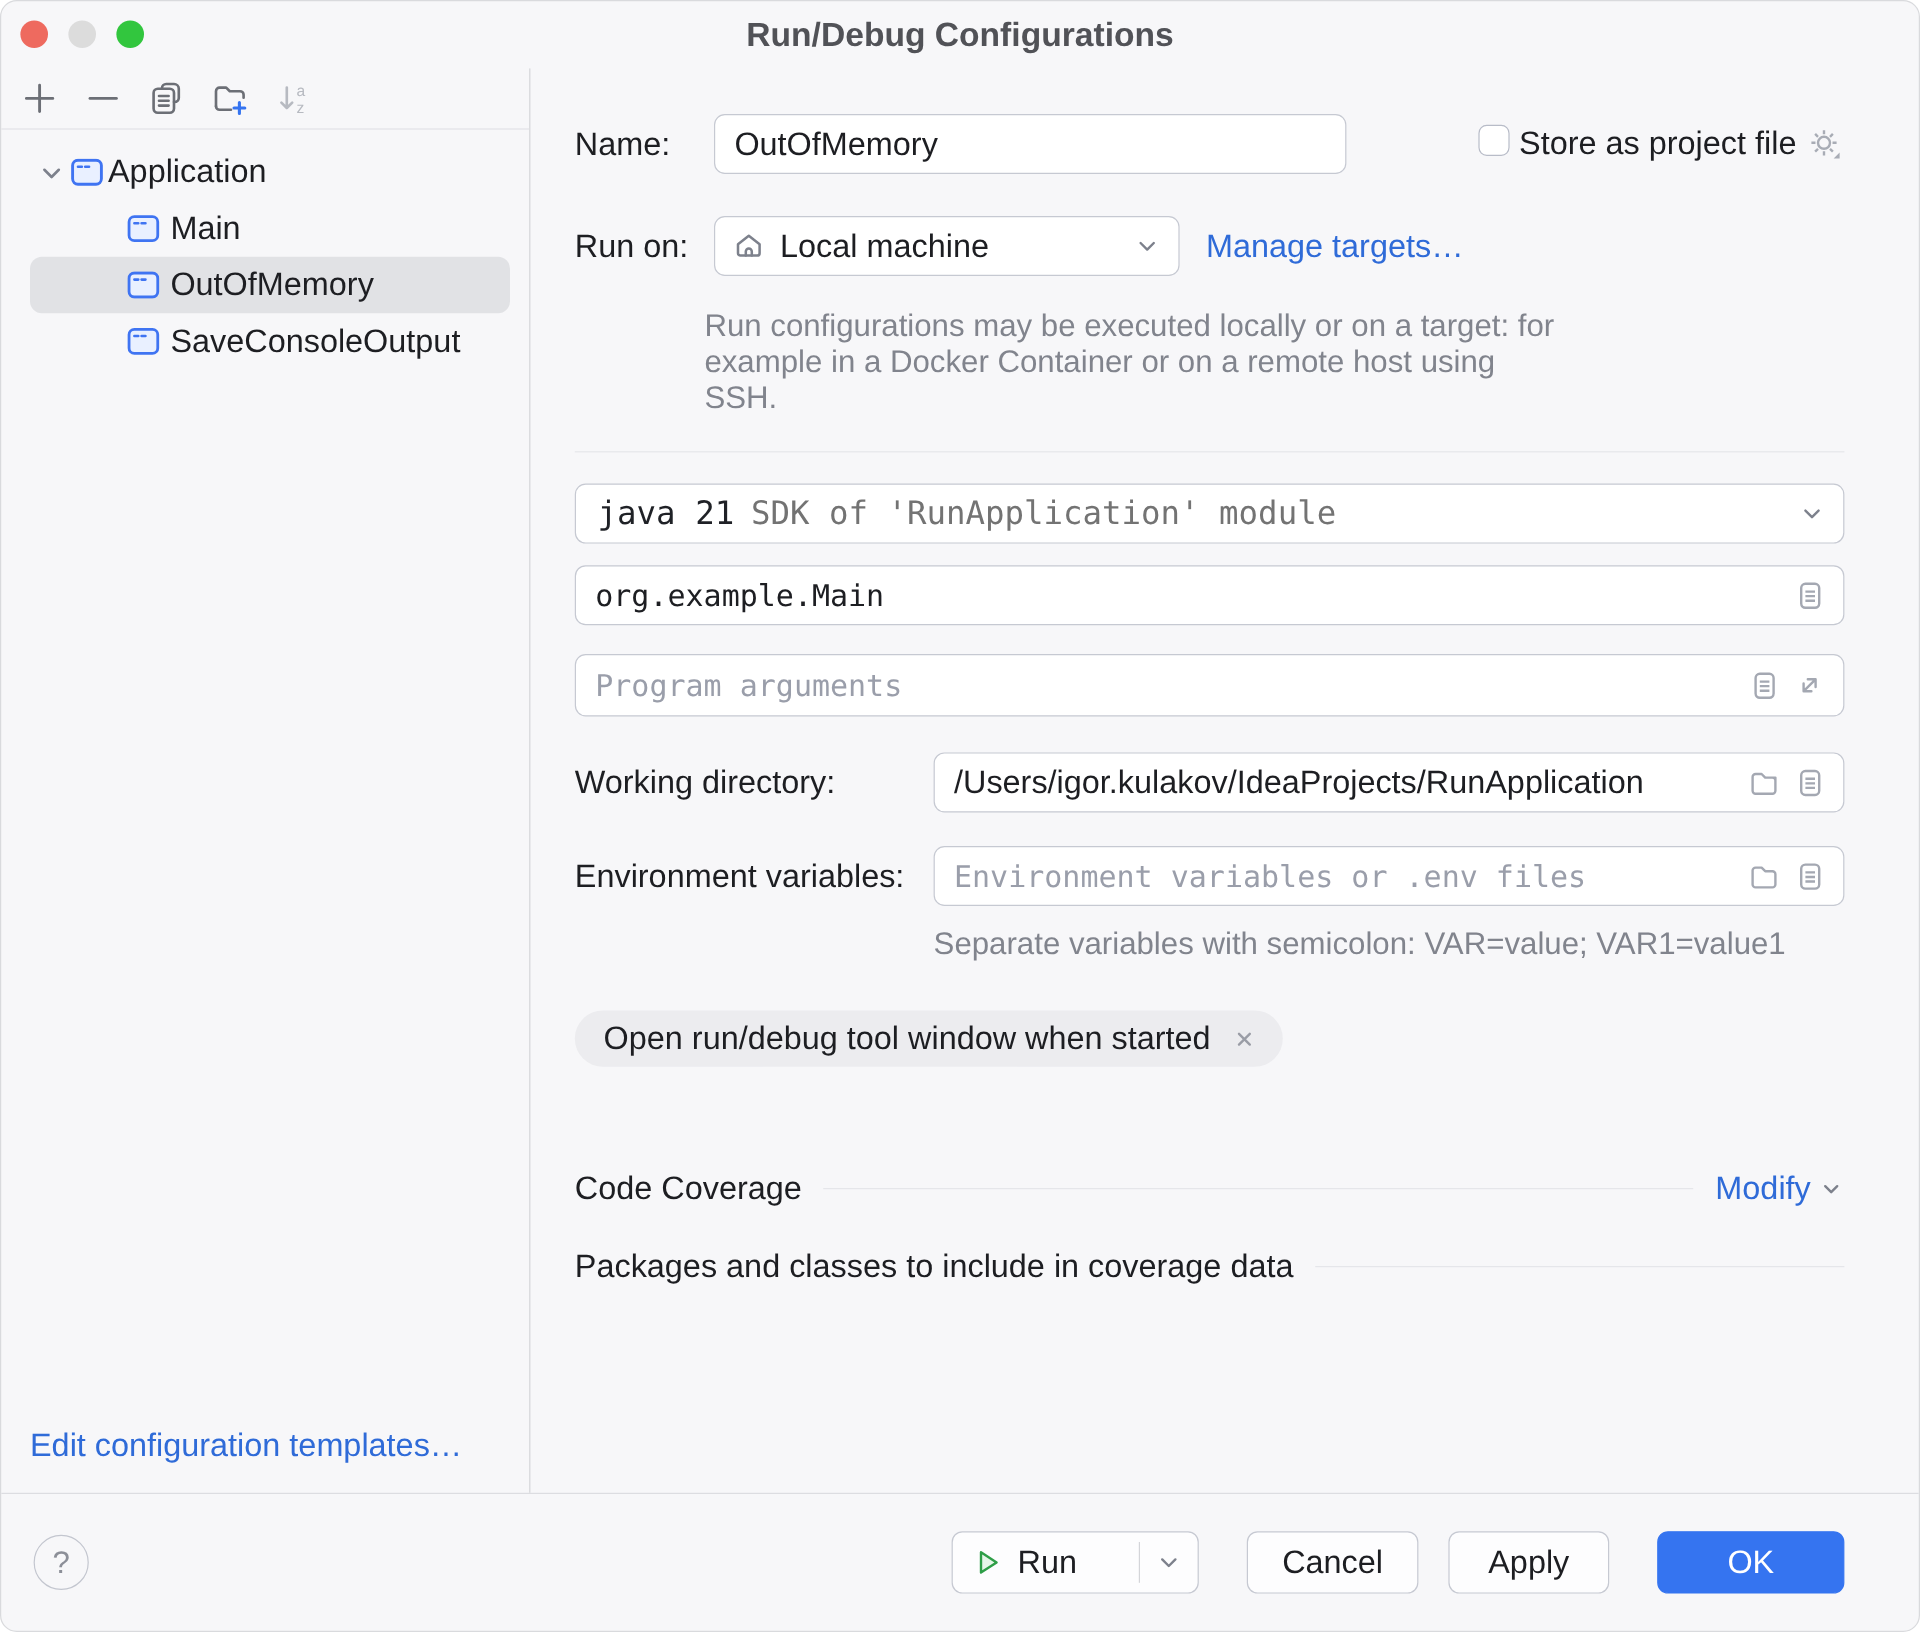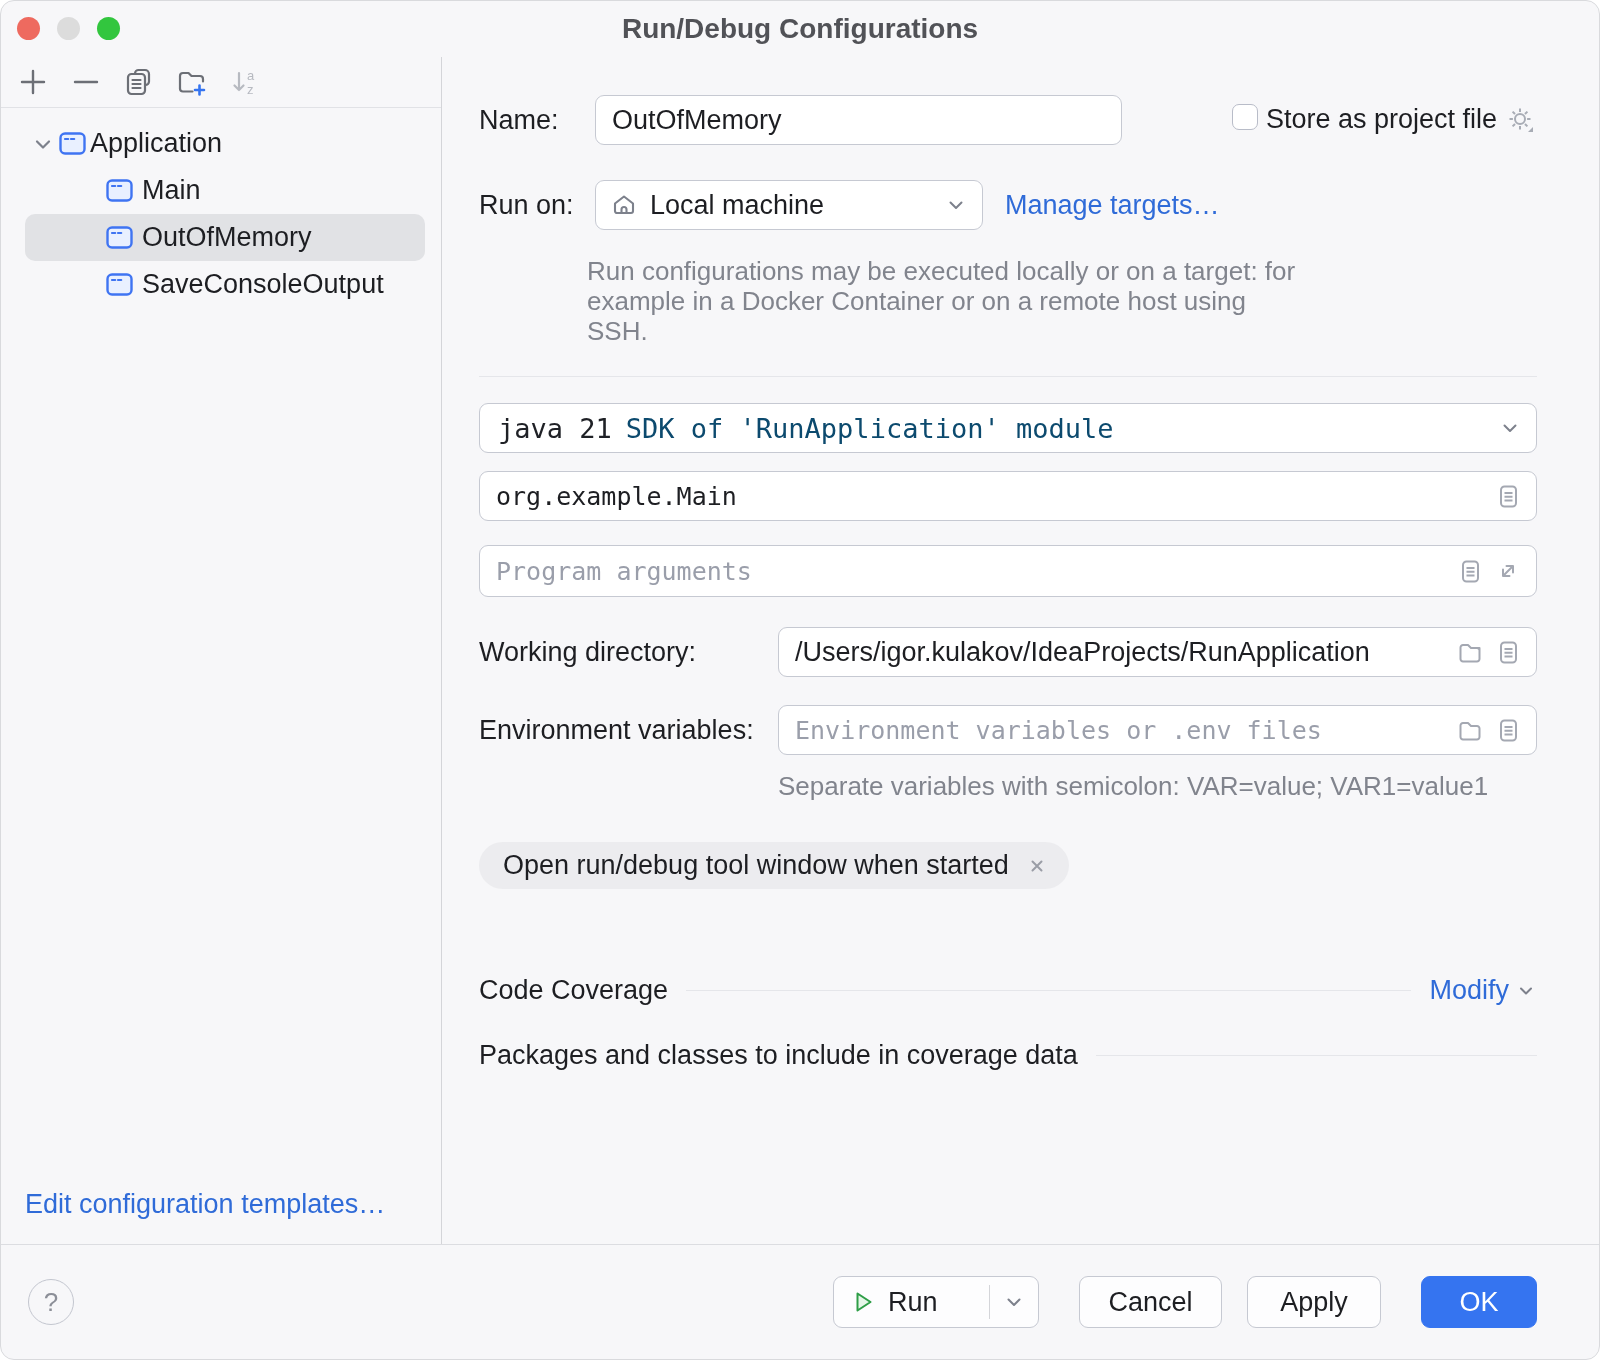--- a/index.html
+++ b/index.html
@@ -195,21 +195,21 @@
       <span class="link" style="font-size:27px;margin-left:22px;">Manage targets…</span>
     </div>
 
     <div class="graytxt" style="margin-top:26px;margin-left:108px;width:720px;font-size:26px;line-height:30px;">Run configurations may be executed locally or on a target: for example in a Docker Container or on a remote host using SSH.</div>
 
     <div class="sep" style="margin-top:30px;"></div>
 
 
     <div class="select mono" style="margin-top:26px;height:50px;padding-left:18px;">
       <span style="color:#1f2126;">java 21</span>
-      <span style="color:#0c4a6e;margin-left:14px;">SDK of 'RunApplication' module</span>
+      <span style="color:#737373;margin-left:14px;">SDK of 'RunApplication' module</span>
       <span style="margin-left:auto;">
         <svg width="24" height="24" viewBox="0 0 24 24" fill="none" stroke="#7d818c" stroke-width="2" stroke-linecap="round" stroke-linejoin="round">
             <path d="M6.5 9.5l5.5 5.5 5.5-5.5"></path>
           </svg>
       </span>
     </div>
 
 
     <div class="field mono" style="margin-top:18px;">
       <input value="org.example.Main" style="">
@@ -324,17 +324,17 @@
         <span>Run</span>
         <span class="run-divider"></span>
         <span class="run-chev">
           <svg width="24" height="24" viewBox="0 0 24 24" fill="none" stroke="#7d818c" stroke-width="2" stroke-linecap="round" stroke-linejoin="round">
               <path d="M6.5 9.5l5.5 5.5 5.5-5.5"></path>
             </svg>
         </span>
       </button>
       <button class="btn" style="width:143px;margin-left:40px;">Cancel</button>
       <button class="btn" style="width:134px;margin-left:25px;">Apply</button>
-      <button class="btn btn-primary" style="width:116px;margin-left:40px;">OK</button>
+      <button class="btn btn-primary" style="width:156px;margin-left:40px;">OK</button>
     </div>
   </div>
 
 </div>
 
 </body></html>

